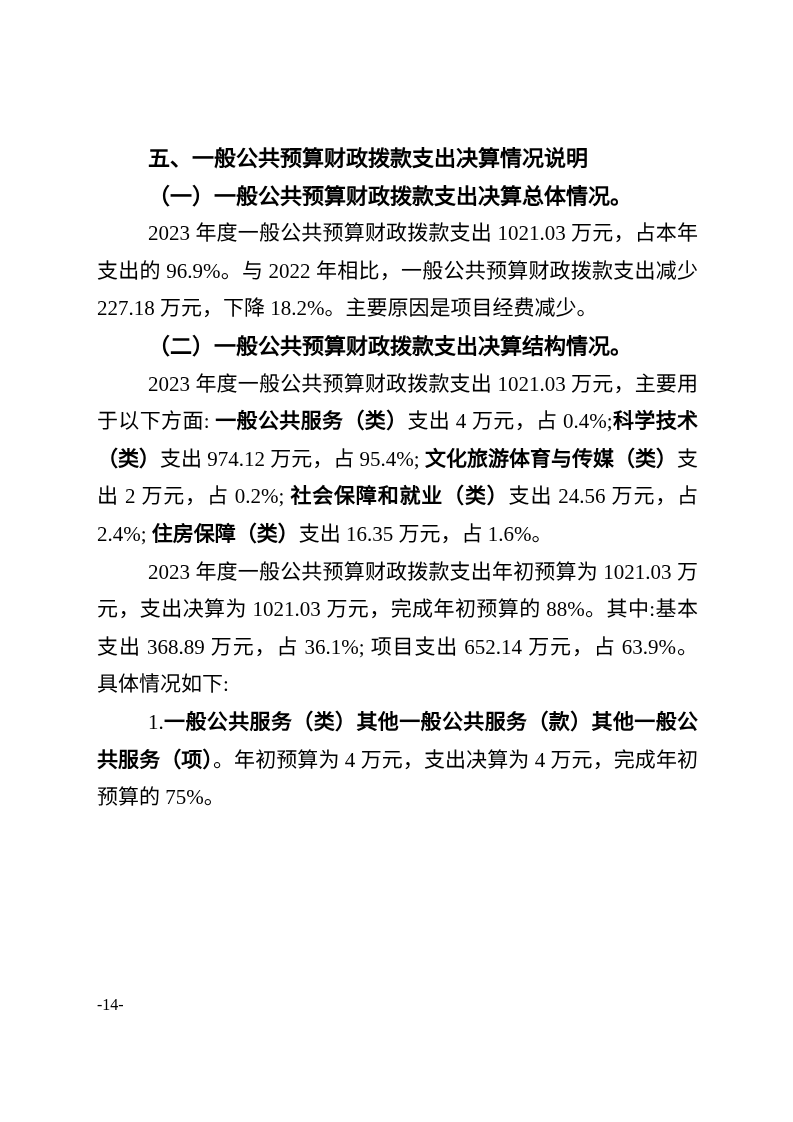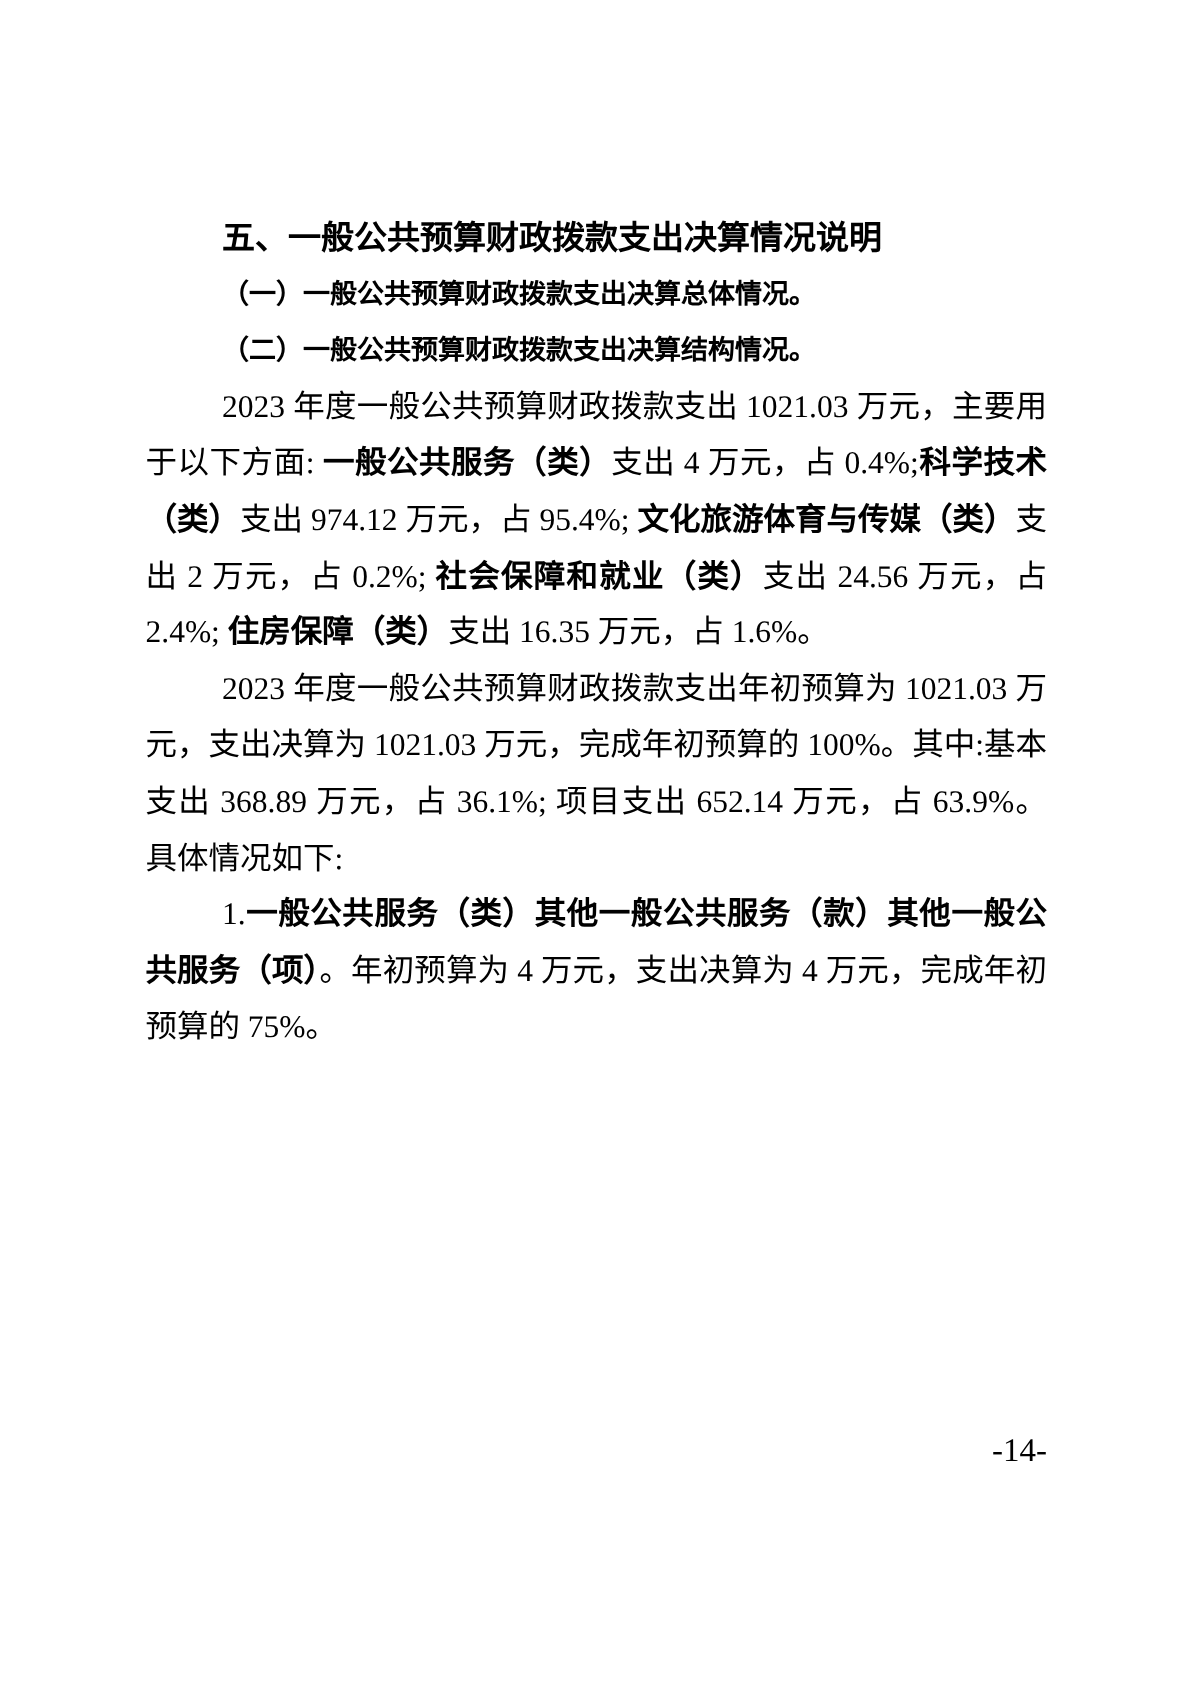--- a/index.html
+++ b/index.html
@@ -32,44 +32,44 @@
     text-indent: 51px;
   }
   .sec-h1 {
     font-family: "Liberation Sans", "DejaVu Sans", sans-serif;
     font-weight: bold;
     font-size: 22px;
     text-align: left;
   }
   .sec-h2 {
     font-weight: bold;
-    font-size: 18px;
+    font-size: 22px;
     text-align: left;
   }
   .run { font-weight: inherit; }
   .run-bold { font-weight: bold; }
   .page-footer {
     position: absolute;
     left: 97px;
-    top: 956px;
+    top: 994px;
     width: 601px;
-    text-align: right;
-    font-size: 22px;
+    font-size: 16px;
     line-height: 22px;
     font-family: "Liberation Serif", "DejaVu Serif", serif;
   }
 </style>
 </head>
 <body>
 
 <div class="page">
   <main class="doc-body">
       <p class="sec-h1"><span class="run run-bold">五、一般公共预算财政拨款支出决算情况说明</span></p>
       <p class="sec-h2"><span class="run run-bold">（一）一般公共预算财政拨款支出决算总体情况。</span></p>
+      <p class="sec-p"><span class="run">2023 年度一般公共预算财政拨款支出 1021.03 万元，占本年支出的 96.9%。与 2022 年相比，一般公共预算财政拨款支出减少 227.18 万元，下降 18.2%。主要原因是项目经费减少。</span></p>
       <p class="sec-h2"><span class="run run-bold">（二）一般公共预算财政拨款支出决算结构情况。</span></p>
       <p class="sec-p"><span class="run">2023 年度一般公共预算财政拨款支出 1021.03 万元，主要用于以下方面: </span><span class="run run-bold">一般公共服务（类）</span><span class="run">支出 4 万元，占 0.4%;</span><span class="run run-bold">科学技术（类）</span><span class="run">支出 974.12 万元，占 95.4%; </span><span class="run run-bold">文化旅游体育与传媒（类）</span><span class="run">支出 2 万元，占 0.2%; </span><span class="run run-bold">社会保障和就业（类）</span><span class="run">支出 24.56 万元，占 2.4%; </span><span class="run run-bold">住房保障（类）</span><span class="run">支出 16.35 万元，占 1.6%。</span></p>
-      <p class="sec-p"><span class="run">2023 年度一般公共预算财政拨款支出年初预算为 1021.03 万元，支出决算为 1021.03 万元，完成年初预算的 100%。其中:基本支出 368.89 万元，占 36.1%; 项目支出 652.14 万元，占 63.9%。具体情况如下:</span></p>
+      <p class="sec-p"><span class="run">2023 年度一般公共预算财政拨款支出年初预算为 1021.03 万元，支出决算为 1021.03 万元，完成年初预算的 88%。其中:基本支出 368.89 万元，占 36.1%; 项目支出 652.14 万元，占 63.9%。具体情况如下:</span></p>
       <p class="sec-p"><span class="run">1.</span><span class="run run-bold">一般公共服务（类）其他一般公共服务（款）其他一般公共服务（项）</span><span class="run">。年初预算为 4 万元，支出决算为 4 万元，完成年初预算的 75%。</span></p>
     </main>
   <footer class="page-footer">
     <span>-14-</span>
   </footer>
 </div>
 
 </body></html>

